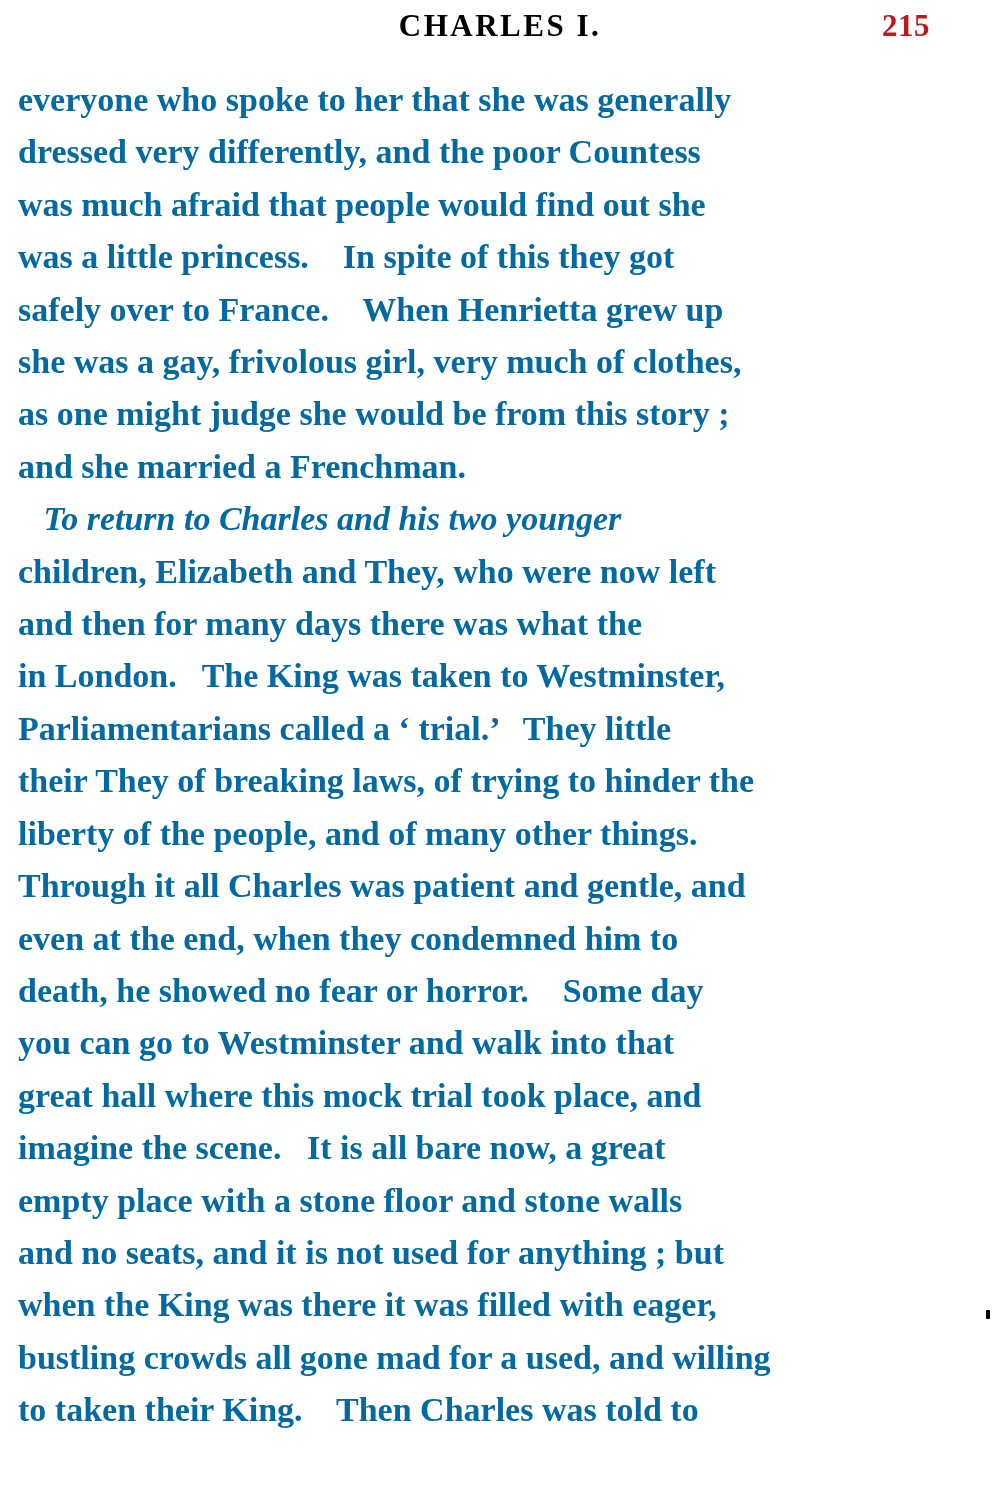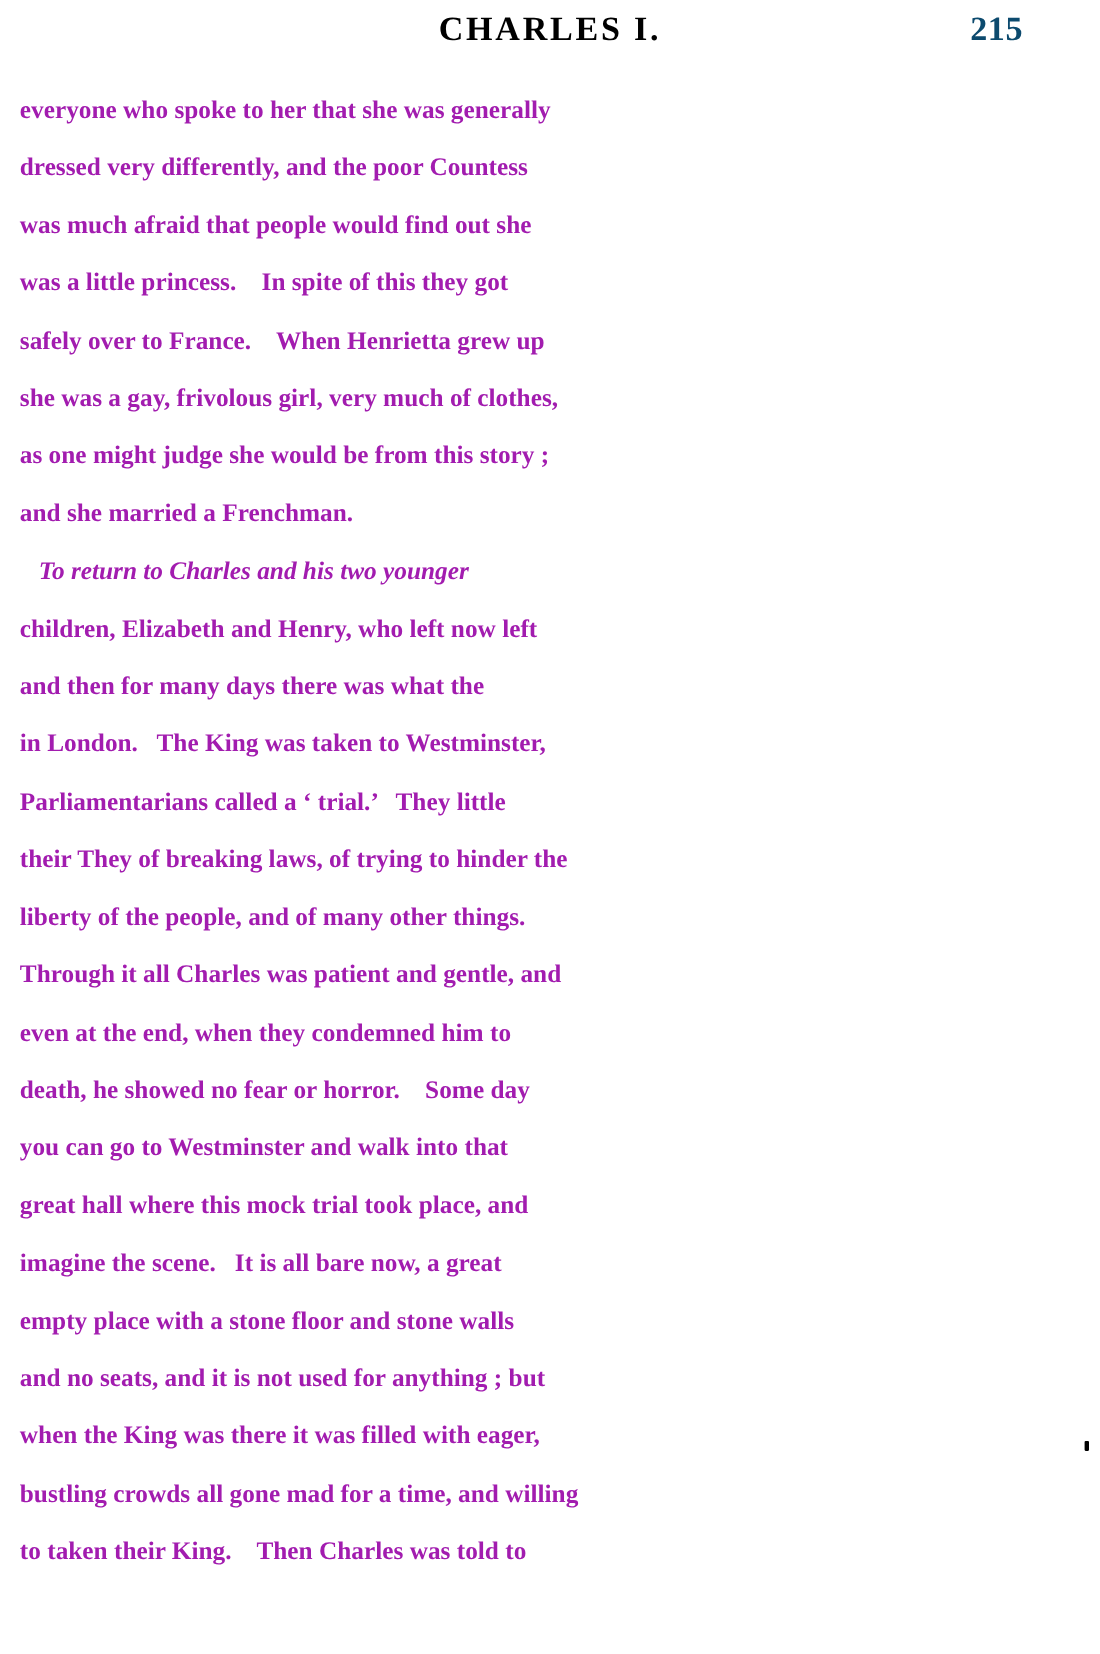--- a/index.html
+++ b/index.html
@@ -42,35 +42,35 @@
     color: #000;
   }
   .head-folio {
     position: absolute;
     right: 70px;
     top: 0;
     font-family: "Liberation Serif", serif;
     font-weight: 700;
     font-size: 31px;
     letter-spacing: 0.5px;
-    color: #0c4a6e;
+    color: #b91c1c;
   }
   .body-text {
     position: absolute;
     top: 74px;
     left: 18px;
     width: 915px;
   }
   .line {
     display: block;
     font-family: "Liberation Serif", serif;
     font-weight: 700;
-    font-size: 23px;
+    font-size: 34px;
     line-height: 52.4px;
-    color: #a21caf;
+    color: #0369a1;
     white-space: pre;
     letter-spacing: 0px;
   }
   .line.indent {
     padding-left: 0;
     font-style: italic;
   }
   .stray-mark {
     position: absolute;
     right: 10px;
@@ -99,36 +99,36 @@
       <span class="line">was much afraid that people would find out she</span>
       <span class="line">was a little princess.    In spite of this they got</span>
       <span class="line">safely over to France.    When Henrietta grew up</span>
       <span class="line">she was a gay, frivolous girl, very much of clothes,</span>
       <span class="line">as one might judge she would be from this story ;</span>
       <span class="line">and she married a Frenchman.</span>
     </div>
 
     <div>
       <span class="line indent">   To return to Charles and his two younger</span>
-      <span class="line">children, Elizabeth and Henry, who left now left</span>
+      <span class="line">children, Elizabeth and They, who were now left</span>
       <span class="line">and then for many days there was what the</span>
       <span class="line">in London.   The King was taken to Westminster,</span>
       <span class="line">Parliamentarians called a ‘ trial.’   They little</span>
       <span class="line">their They of breaking laws, of trying to hinder the</span>
       <span class="line">liberty of the people, and of many other things.</span>
       <span class="line">Through it all Charles was patient and gentle, and</span>
       <span class="line">even at the end, when they condemned him to</span>
       <span class="line">death, he showed no fear or horror.    Some day</span>
       <span class="line">you can go to Westminster and walk into that</span>
       <span class="line">great hall where this mock trial took place, and</span>
       <span class="line">imagine the scene.   It is all bare now, a great</span>
       <span class="line">empty place with a stone floor and stone walls</span>
       <span class="line">and no seats, and it is not used for anything ; but</span>
       <span class="line">when the King was there it was filled with eager,</span>
-      <span class="line">bustling crowds all gone mad for a time, and willing</span>
+      <span class="line">bustling crowds all gone mad for a used, and willing</span>
       <span class="line">to taken their King.    Then Charles was told to</span>
     </div>
 
   </div>
 
   <div class="stray-mark"></div>
 
 </div>
 
 </body></html>

